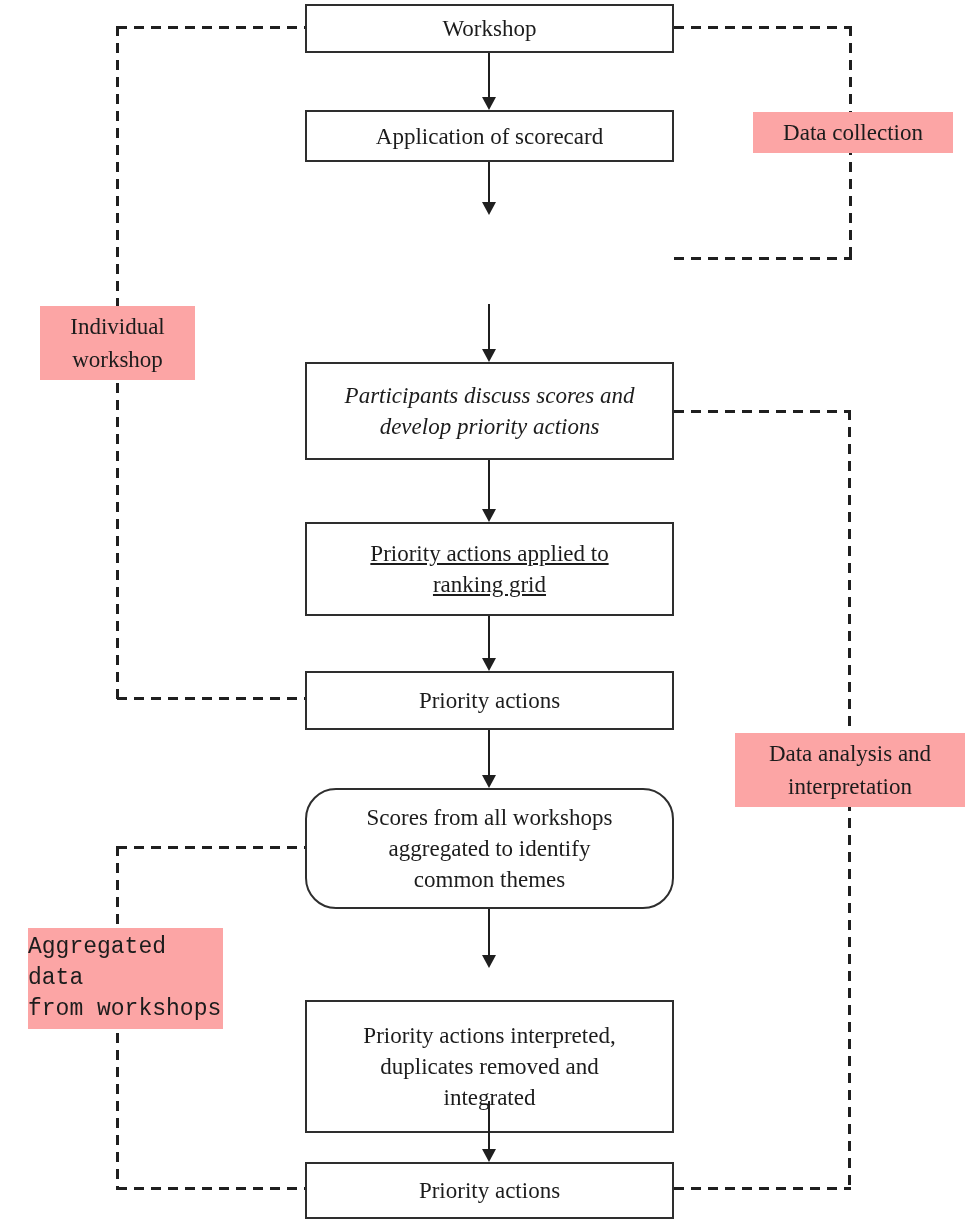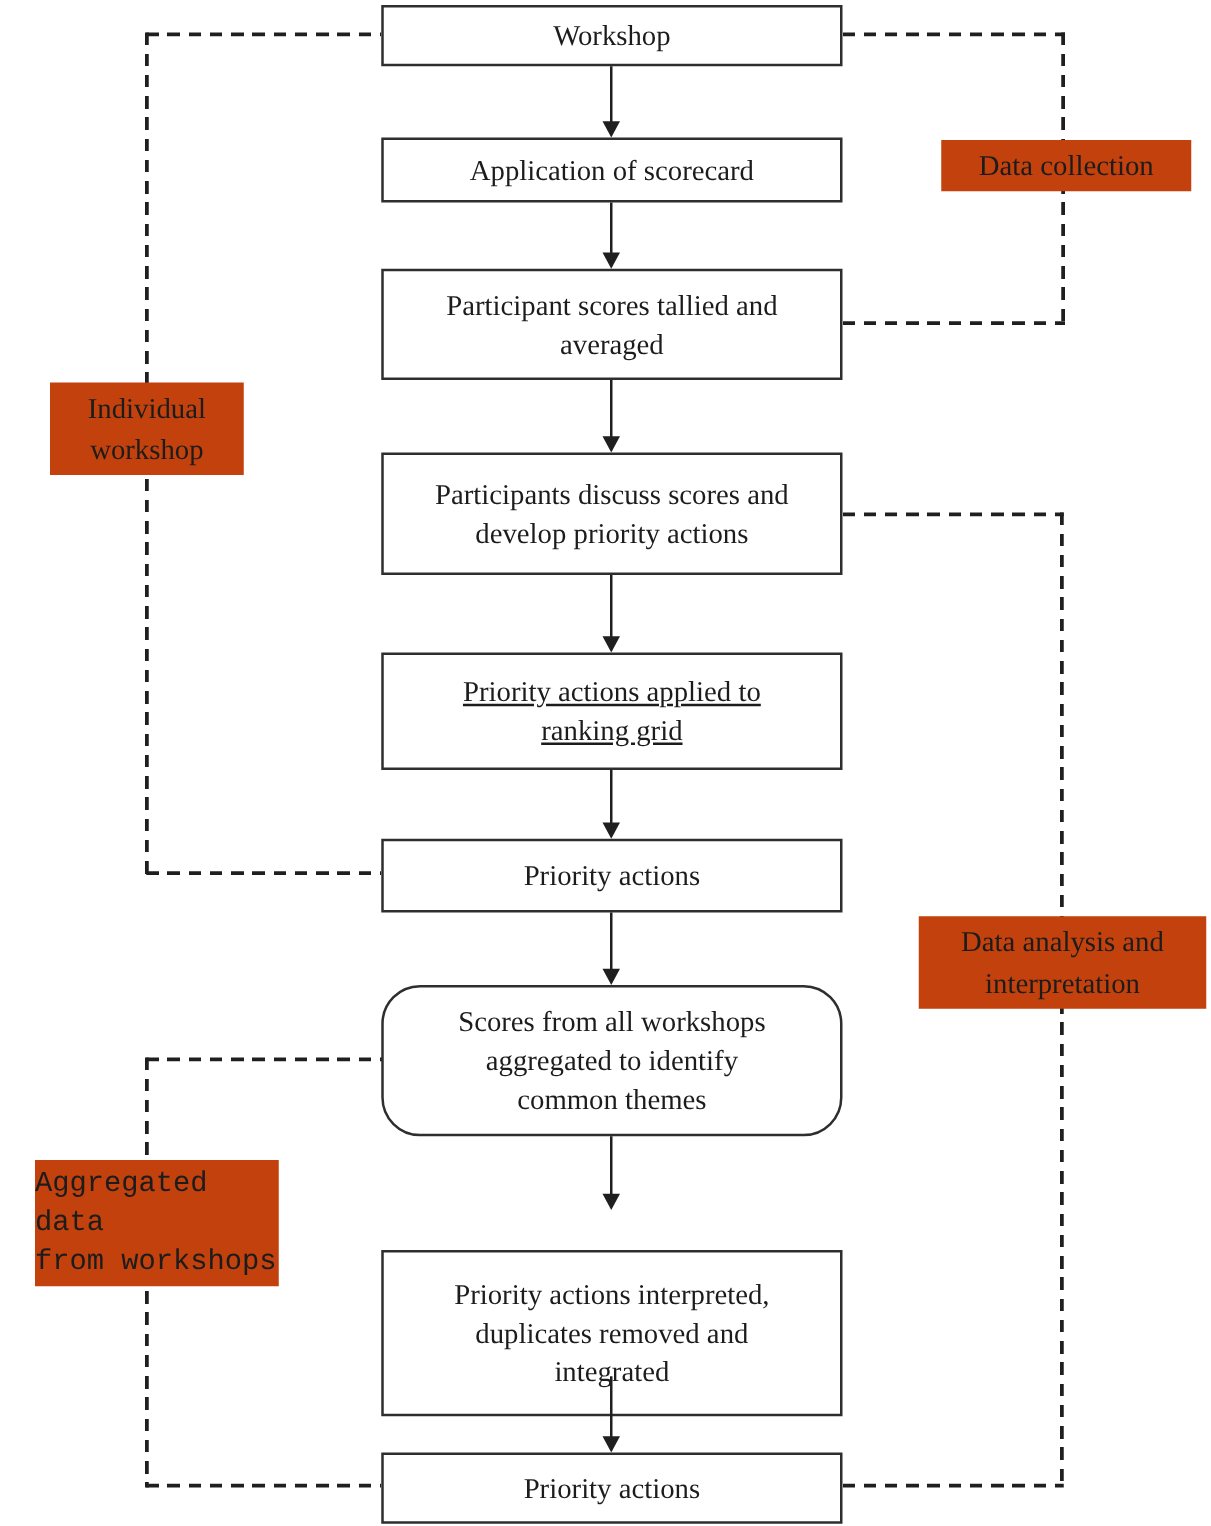--- a/index.html
+++ b/index.html
@@ -35,21 +35,21 @@
   .dash-h{
     position:absolute;height:3px;
     background:repeating-linear-gradient(to right,#1f1f1f 0 10px,transparent 10px 17px);
   }
   .dash-v{
     position:absolute;width:3px;
     background:repeating-linear-gradient(to bottom,#1f1f1f 0 10px,transparent 10px 17px);
   }
   .side-label{
     position:absolute;
-    background:#c2410c;
+    background:#fca5a5;
     font-size:23px;line-height:33px;
     white-space:pre-line;
     padding:4px 0;
   }
   .center{text-align:center;}
   .leftalign{text-align:left;}
 </style>
 </head>
 <body>
 
@@ -74,23 +74,21 @@
   <div class="side-label center" style="left:40px;top:306px;width:155px;">Individual
 workshop</div>
   <div class="side-label center" style="left:753px;top:112px;width:200px;">Data collection</div>
   <div class="side-label leftalign" style="left:28px;top:928px;width:195px;line-height:31px;font-family:Liberation Mono, monospace;">Aggregated data
 from workshops</div>
   <div class="side-label center" style="left:735px;top:733px;width:230px;">Data analysis and
 interpretation</div>
 
   <div class="flow-node" style="top:4px;height:49px;">Workshop</div>
   <div class="flow-node" style="top:110px;height:52px;text-align:center;">Application of scorecard</div>
-  <div class="flow-node" style="top:215px;height:89px;">Participant scores tallied and
-averaged</div>
-  <div class="flow-node" style="top:362px;height:98px;">Participants discuss scores and
+  <div class="flow-node" style="top:362px;height:98px;font-style:italic;">Participants discuss scores and
 develop priority actions</div>
   <div class="flow-node" style="top:522px;height:94px;text-decoration:underline;">Priority actions applied to
 ranking grid</div>
   <div class="flow-node" style="top:671px;height:59px;">Priority actions</div>
   <div class="flow-node" style="top:788px;height:121px;border-radius:31px;">Scores from all workshops
 aggregated to identify
 common themes</div>
   <div class="flow-node" style="top:1000px;height:133px;">Priority actions interpreted,
 duplicates removed and
 integrated</div>

